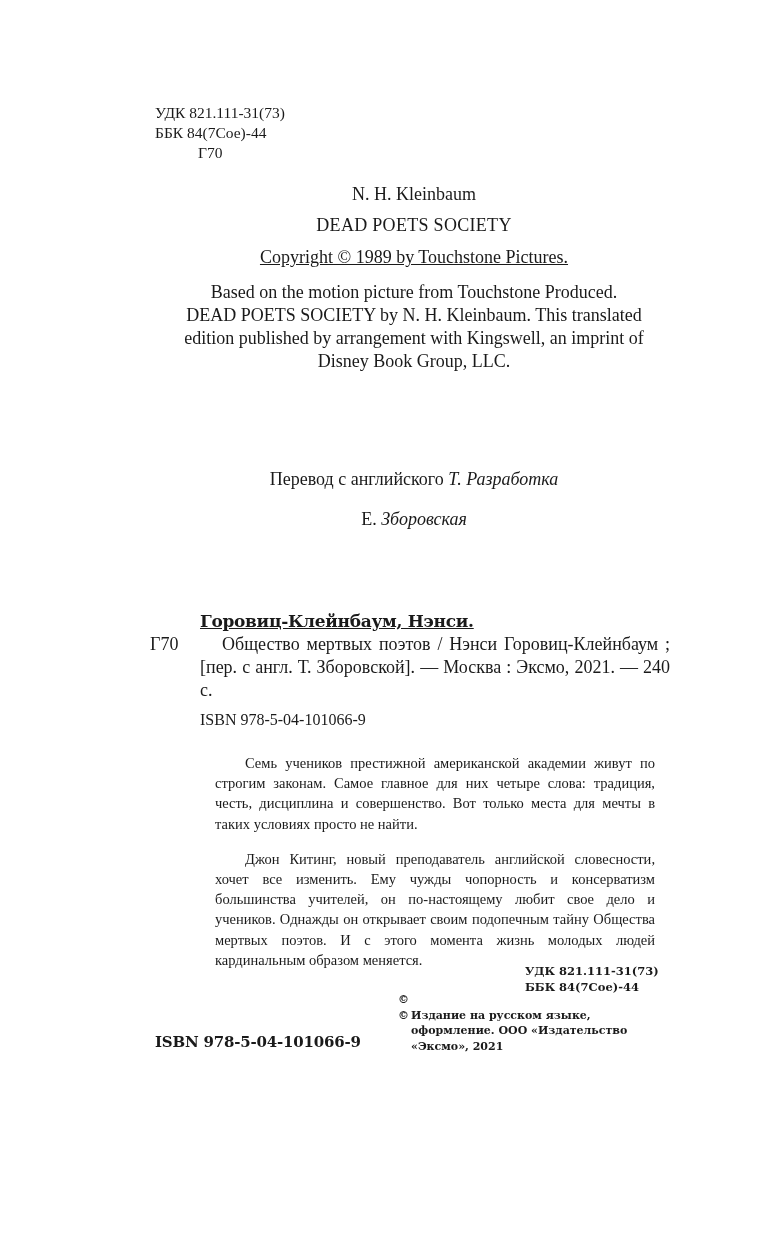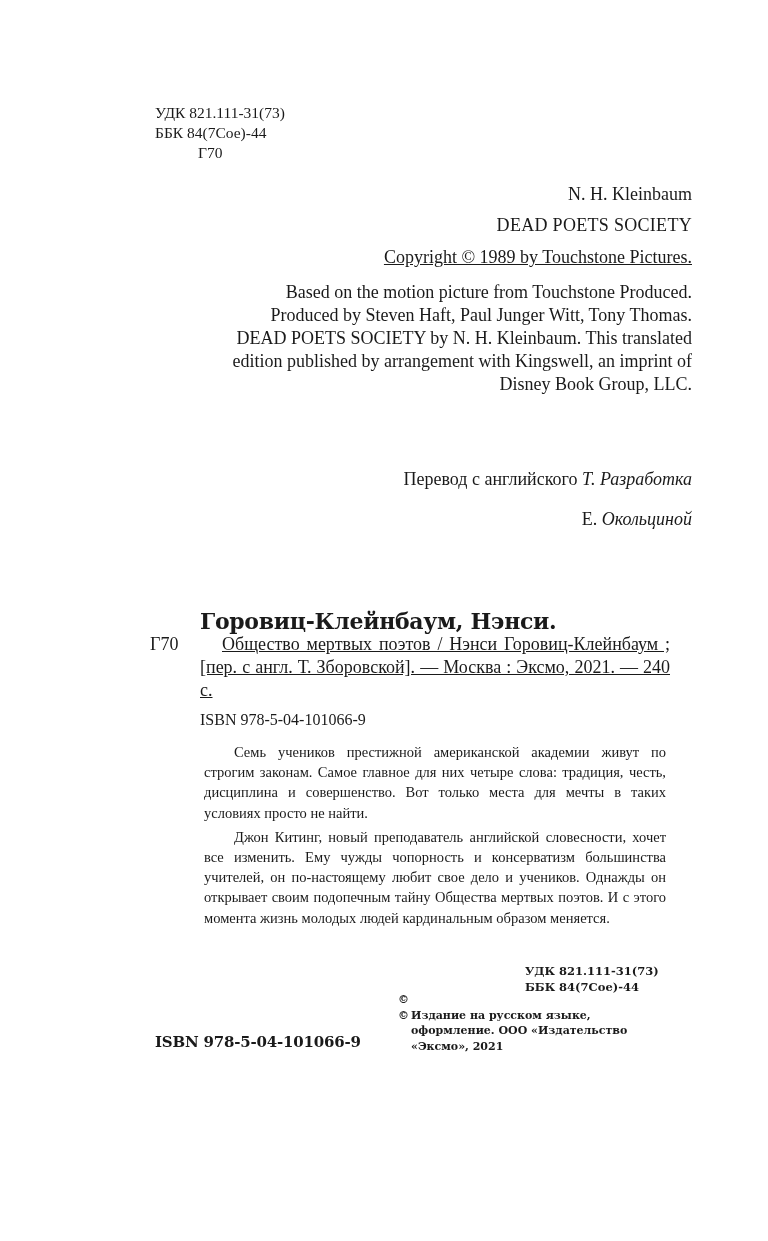--- a/index.html
+++ b/index.html
@@ -20,22 +20,22 @@
     
     #classification {
       left: 155px; top: 103px;
       font-size: 15.5px;
       line-height: 20px;
     }
     #classification .g70 { padding-left: 43px; }
 
     
     .center-block {
-      left: 162px; width: 530px;
-      text-align: right;
+      left: 149px; width: 530px;
+      text-align: center;
       font-size: 18px;
       line-height: 23px;
     }
     #author-en { top: 183px; }
     #title-en { top: 214px; letter-spacing: 0.3px; }
     #copyright-en { top: 246px; text-decoration: underline; }
     #credits-en { top: 281px; }
 
     #translation { top: 468px; font-size: 18px; }
     #design-credit { top: 508px; }
@@ -45,39 +45,40 @@
     #biblio {
       left: 150px; width: 520px;
       top: 610px;
       font-size: 18px;
       line-height: 23px;
     }
     #biblio .heading {
       font-weight: bold;
       padding-left: 50px;
       font-family: "DejaVu Serif", serif;
-      font-size: 22px;
+      font-size: 17px;
       letter-spacing: -0.3px;
+      text-decoration: underline;
     }
     #biblio .row { display: flex; }
     #biblio .code { width: 50px; flex: none; }
-    #biblio .desc { flex: 1; text-align: justify; text-align-last: left; text-decoration: underline; }
+    #biblio .desc { flex: 1; text-align: justify; text-align-last: left; }
     #biblio .desc .indent { display: inline-block; width: 22px; }
     #isbn-line { left: 200px; top: 711px; font-size: 16px; }
 
     
     #annotation {
       left: 200px; width: 470px;
       top: 738px;
       font-size: 14.5px;
       line-height: 20.2px;
       text-align: justify;
     }
     #annotation p {
-      margin: 4px;
+      margin: 15px;
       text-indent: 30px;
     }
 
     
     #class-bold {
       left: 525px; top: 963px;
       font-family: "DejaVu Serif", serif;
       font-weight: bold;
       font-size: 11.5px;
       line-height: 16px;
@@ -110,33 +111,32 @@
   <div>УДК 821.111-31(73)</div>
   <div>ББК 84(7Сое)-44</div>
   <div class="g70">Г70</div>
 </div>
 
 <div id="author-en" class="abs center-block">N. H. Kleinbaum</div>
 <div id="title-en" class="abs center-block">DEAD POETS SOCIETY</div>
 <div id="copyright-en" class="abs center-block">Copyright © 1989 by Touchstone Pictures.</div>
 <div id="credits-en" class="abs center-block">
   <div>Based on the motion picture from Touchstone Produced.</div>
-  <div>Produced by Steven Haft, Paul Junger Witt, Tony Thomas.</div>
   <div>DEAD POETS SOCIETY by N. H. Kleinbaum. This translated</div>
   <div>edition published by arrangement with Kingswell, an imprint of</div>
   <div>Disney Book Group, LLC.</div>
 </div>
 
 <div id="translation" class="abs center-block">
   <span>Перевод с английского </span><span class="it">Т. Разработка</span>
 </div>
 
 <div id="design-credit" class="abs center-block">
   <div>
-    <span>Е. </span><span class="it">Окольциной</span>
+    <span>Е. </span><span class="it">Зборовская</span>
   </div>
 </div>
 
 <div id="biblio" class="abs">
   <div class="heading">Горовиц-Клейнбаум, Нэнси.</div>
   <div class="row">
     <div class="code">Г70</div>
     <div class="desc"><span class="indent"></span><span>Общество мертвых поэтов / Нэнси Горовиц-Клейнбаум ; [пер. с англ. Т. Зборовской]. — Москва : Эксмо, 2021. — 240 с.</span></div>
   </div>
 </div>

